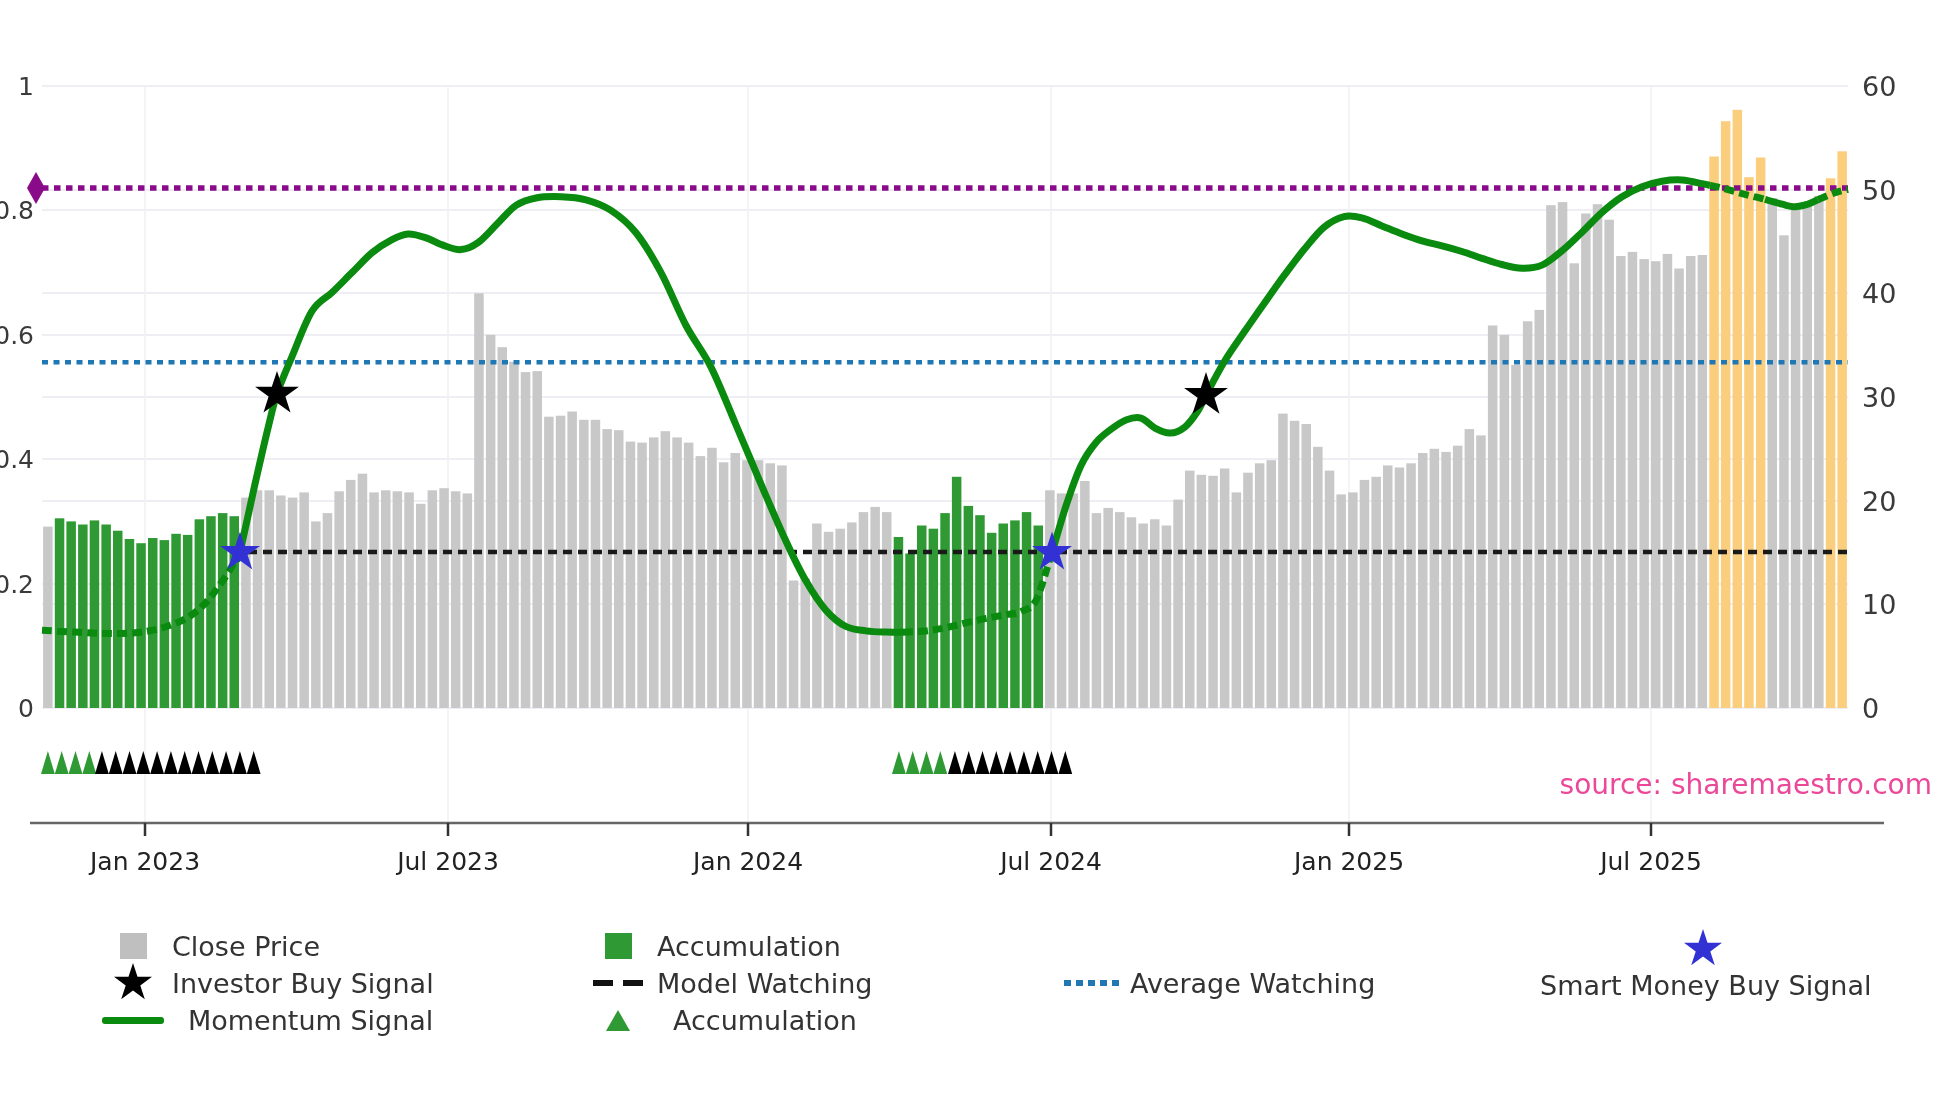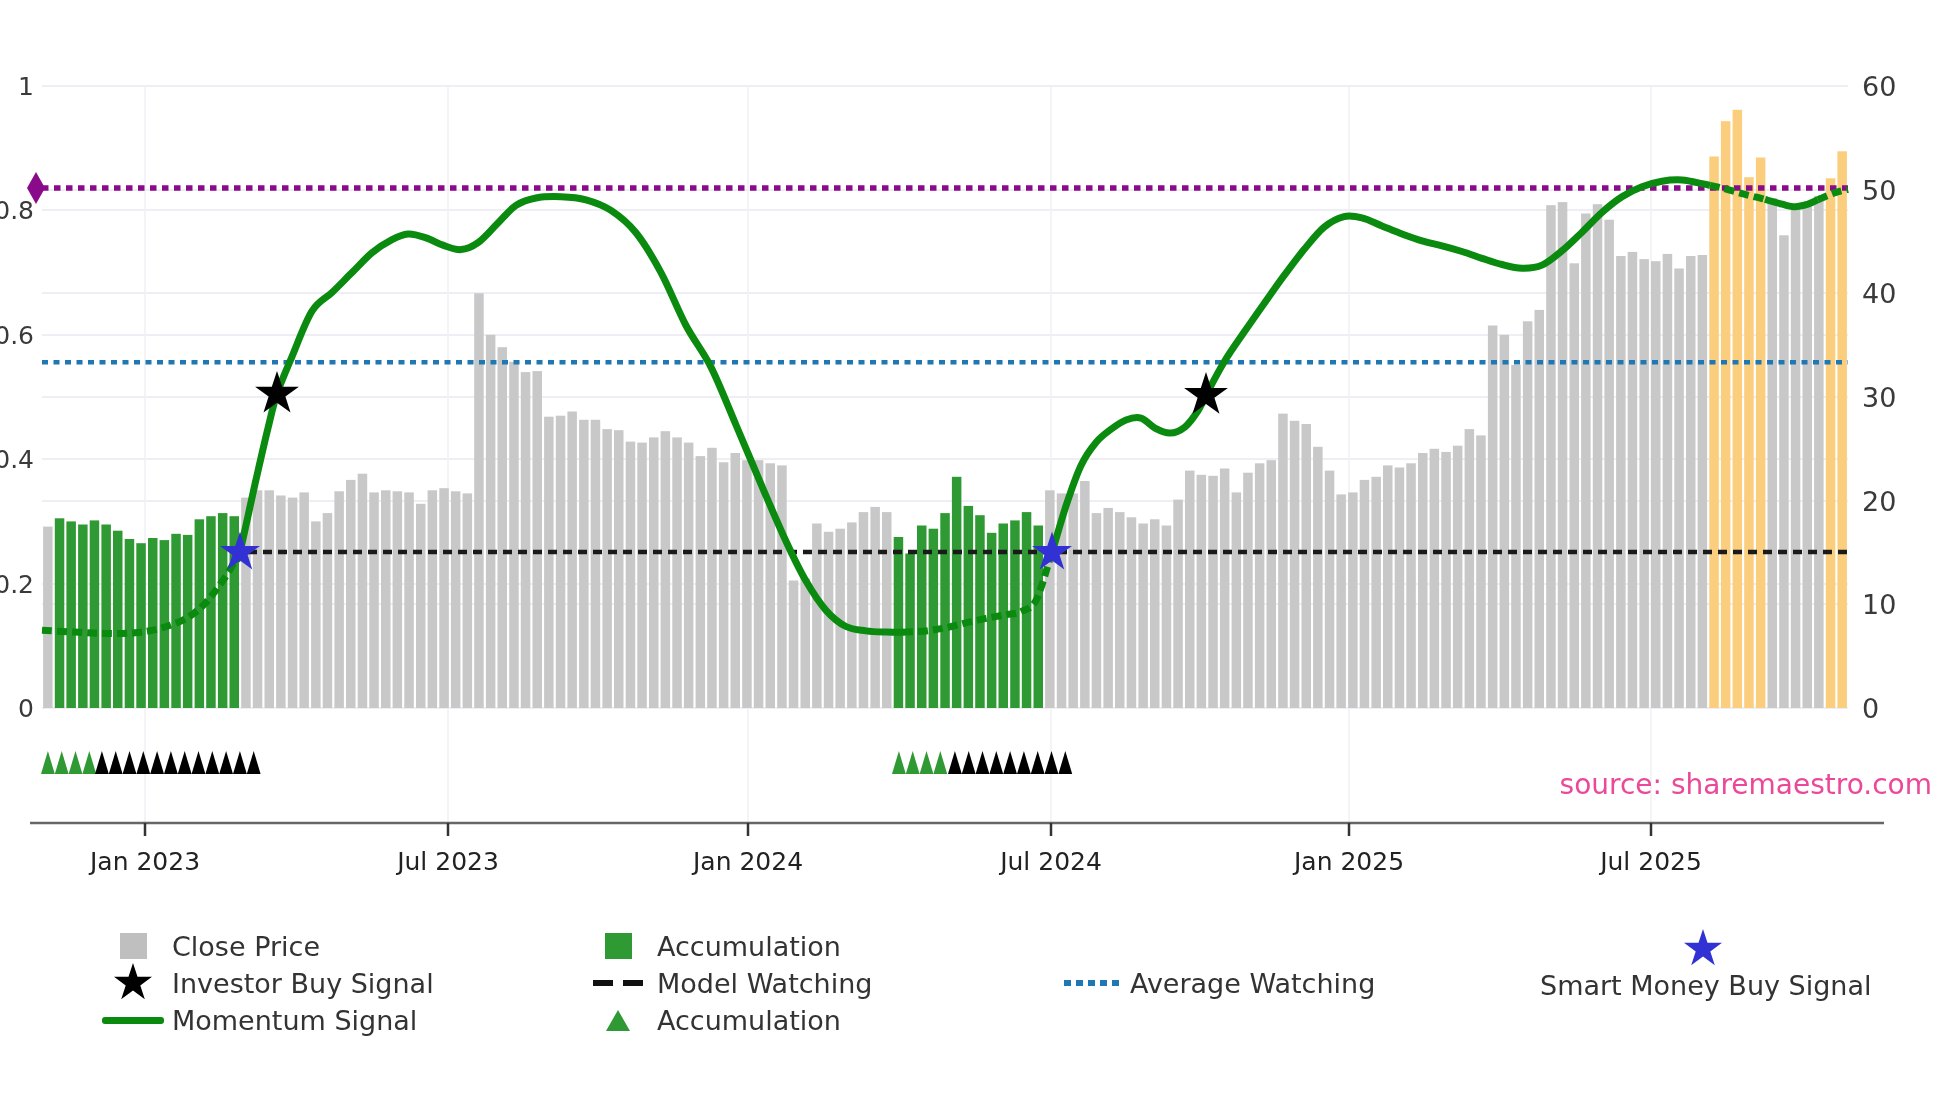--- a/index.html
+++ b/index.html
@@ -13,21 +13,21 @@
   .li .sw{display:inline-flex;align-items:center;justify-content:center;}
   .sq{width:27px;height:26px;display:inline-block;}
   .lnsw{width:62px;height:7px;border-radius:3px;display:inline-block;}
   .dotrow{display:inline-flex;gap:5px;}
   .dotrow i{width:7px;height:6px;display:inline-block;}
   .dashrow{display:inline-flex;gap:10px;}
   .dashrow i{width:20px;height:6px;display:inline-block;background:#111;}
   .trisw{width:0;height:0;border-left:12px solid transparent;border-right:12px solid transparent;}
   
   .c1{left:100px;} .c2{left:585px;align-items:center;} .c3{left:1058px;} .c4{left:1540px;flex-direction:column;}
-  .r1{top:924px;} .r2{top:961px;} .r3{top:998px;}
+  .r1{top:924px;} .r2{top:961px;} .r3{top:998px;gap:16px;}
   .li{height:36px;}
   .swbox{width:66px;display:flex;justify-content:center;margin-right:6px;}
 </style>
 </head>
 <body>
 
 <div id="stage">
   <svg id="chart-svg" width="1960" height="1102" viewBox="0 0 1960 1102">
       <line x1="42" y1="708" x2="1848" y2="708" stroke="#e9e9f1" stroke-width="1.5"></line>
       <line x1="42" y1="584" x2="1848" y2="584" stroke="#e9e9f1" stroke-width="1.5"></line>

